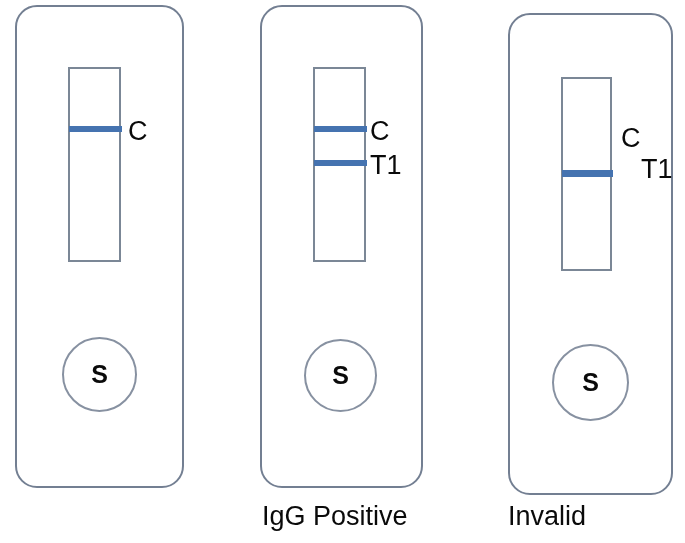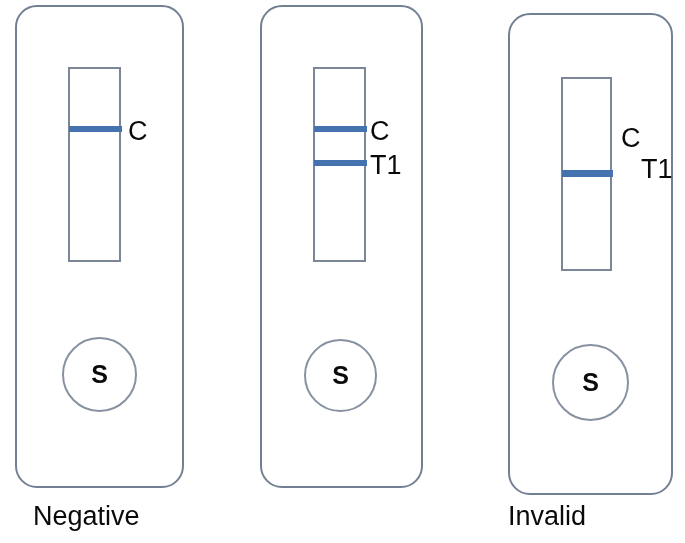--- a/index.html
+++ b/index.html
@@ -86,29 +86,29 @@
 </head>
 <body>
 
 <div id="figure" style="width: 685px; height: 543px; background: rgb(255, 255, 255);">
     <div class="cassette" style="left: 15px; top: 5px; width: 169px; height: 483px; border-color: rgb(115, 127, 146);"></div>
     <div class="window" style="left: 68px; top: 67px; width: 53px; height: 195px; border-color: rgb(123, 135, 150);"></div>
     <div class="band" style="left: 69px; top: 126px; width: 53px; height: 6px; background: rgb(69, 115, 176);"></div>
     <div class="band-label" style="left: 128px; top: 118px; color: rgb(10, 10, 10);">C</div>
     <div class="well" style="left: 62px; top: 337px; width: 75px; height: 75px; border-color: rgb(135, 145, 161);"></div>
     <div class="well-label" style="left: 62px; top: 362px; width: 75px; color: rgb(10, 10, 10);">S</div>
-    <div class="caption" style="left: 33px; top: 503px; color: rgb(10, 10, 10);">Negative</div>
     <div class="cassette" style="left: 260px; top: 5px; width: 163px; height: 483px; border-color: rgb(115, 127, 146);"></div>
     <div class="window" style="left: 313px; top: 67px; width: 53px; height: 195px; border-color: rgb(123, 135, 150);"></div>
     <div class="band" style="left: 314px; top: 126px; width: 53px; height: 6px; background: rgb(69, 115, 176);"></div>
     <div class="band-label" style="left: 370px; top: 118px; color: rgb(10, 10, 10);">C</div>
     <div class="band" style="left: 314px; top: 160px; width: 53px; height: 6px; background: rgb(69, 115, 176);"></div>
     <div class="band-label" style="left: 370px; top: 152px; color: rgb(10, 10, 10);">T1</div>
     <div class="well" style="left: 304px; top: 339px; width: 73px; height: 73px; border-color: rgb(135, 145, 161);"></div>
     <div class="well-label" style="left: 304px; top: 363px; width: 73px; color: rgb(10, 10, 10);">S</div>
+    <div class="caption" style="left: 262px; top: 503px; color: rgb(10, 10, 10);">IgG Positive</div>
     <div class="cassette" style="left: 508px; top: 13px; width: 165px; height: 482px; border-color: rgb(115, 127, 146);"></div>
     <div class="window" style="left: 561px; top: 77px; width: 51px; height: 194px; border-color: rgb(123, 135, 150);"></div>
     <div class="band" style="left: 562px; top: 170px; width: 51px; height: 7px; background: rgb(69, 115, 176);"></div>
     <div class="band-label" style="left: 621px; top: 125px; color: rgb(10, 10, 10);">C</div>
     <div class="band-label" style="left: 641px; top: 156px; color: rgb(10, 10, 10);">T1</div>
     <div class="well" style="left: 552px; top: 344px; width: 77px; height: 77px; border-color: rgb(135, 145, 161);"></div>
     <div class="well-label" style="left: 552px; top: 370px; width: 77px; color: rgb(10, 10, 10);">S</div>
     <div class="caption" style="left: 508px; top: 503px; color: rgb(10, 10, 10);">Invalid</div>
   </div>
 

